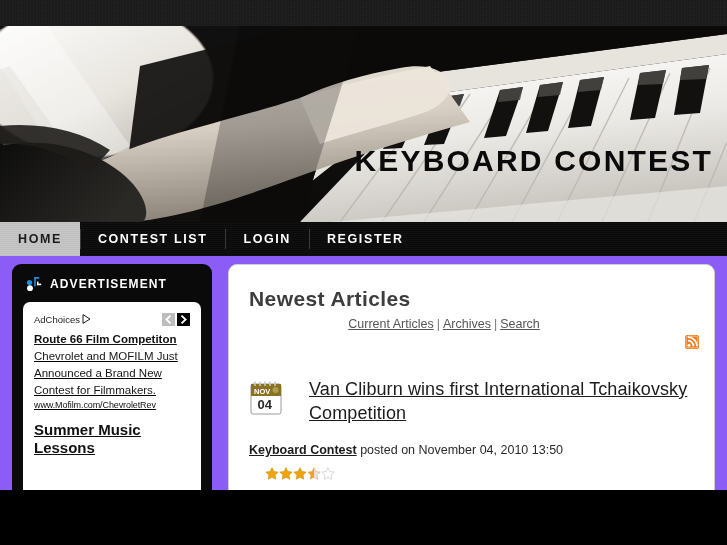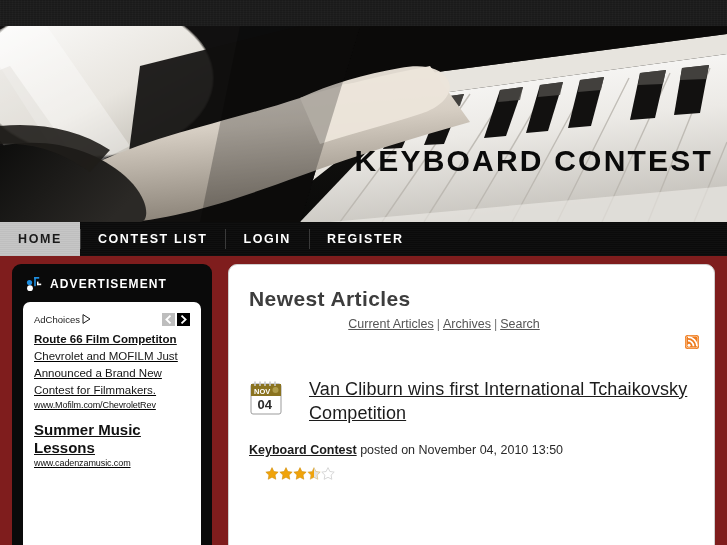--- a/index.html
+++ b/index.html
@@ -11,22 +11,22 @@
   body {
     width: 727px;
     height: 545px;
     overflow: hidden;
     font-family: "Liberation Sans", sans-serif;
     -webkit-font-smoothing: antialiased;
   }
   .page {
     position: relative;
     width: 727px;
-    height: 545px;
-    background: #7f1d1d;
+    height: 490px;
+    background: #8b5cf6;
     overflow: hidden;
   }
 
   
   .top-strip {
     position: absolute;
     left: 0; top: 0;
     width: 727px;
     height: 26px;
     background: #1a1a1a;
@@ -436,21 +436,20 @@
         </div>
 
         <div class="ad-entry">
           <a class="ad-title">Route 66 Film Competiton</a>
           <div class="ad-desc">Chevrolet and MOFILM Just Announced a Brand New Contest for Filmmakers.</div>
           <div class="ad-url">www.Mofilm.com/ChevroletRev</div>
         </div>
 
         <div class="ad-entry ad-entry-2">
           <a class="ad-title">Summer Music Lessons</a>
-          <div class="ad-url">www.cadenzamusic.com</div>
         </div>
       </div>
     </div>
 
     <div class="main-panel">
       <h1 class="main-title">Newest Articles</h1>
 
       <div class="sublinks">
         <a>Current Articles</a><span class="sep">|</span><a>Archives</a><span class="sep">|</span><a>Search</a>
       </div>

